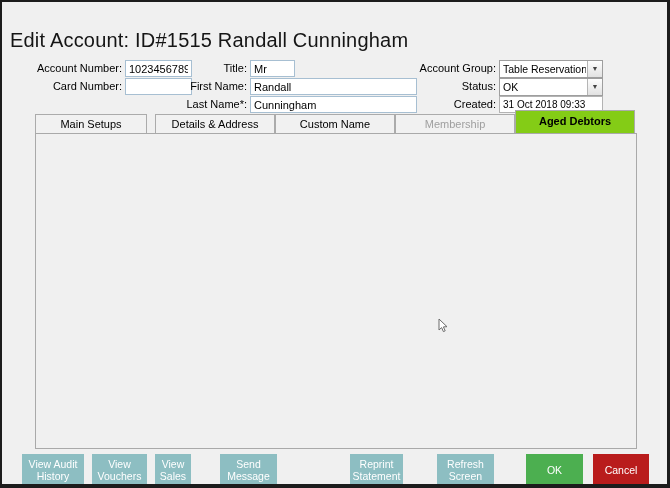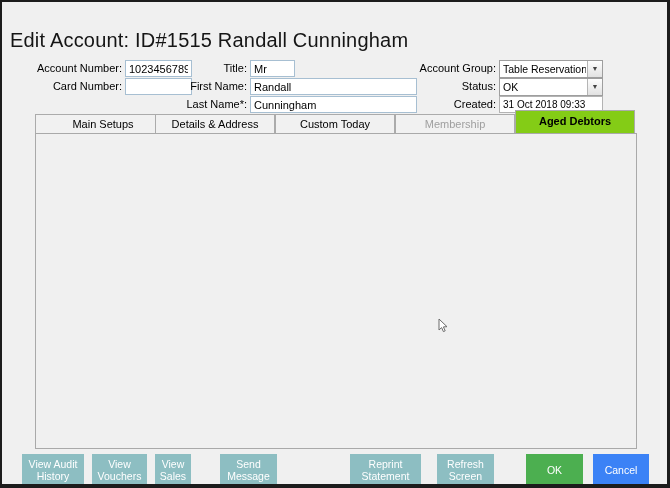--- a/index.html
+++ b/index.html
@@ -58,21 +58,21 @@
   .c4{width:65px;flex:none;} .c5{width:63px;flex:none;} .c6{width:82px;flex:none;border-right:none;}
   .rc1{width:60px;flex:none;text-align:right;} .rc2{width:195px;flex:none;text-align:center;}
   .rc3{width:65px;flex:none;text-align:right;} .rc4{width:65px;flex:none;text-align:right;}
   .rc5{width:63px;flex:none;text-align:right;} .rc6{width:82px;flex:none;text-align:left;border-right:none;}
   
   .ftext{position:absolute;font-size:11px;}
   
   .btn{position:absolute;background:#8dbec2;color:#fff;border:none;font-family:"Liberation Sans",sans-serif;
        font-size:10.5px;line-height:12px;text-align:center;display:flex;align-items:center;justify-content:center;padding:2px;cursor:default;}
   .btn.green{background:#4caf50;}
-  .btn.red{background:#3b82f6;}
+  .btn.red{background:#b91c1c;}
   
   .cursor{position:absolute;left:436px;top:316px;width:11px;height:15px;z-index:9;}
 </style>
 </head>
 <body>
 
 <div class="window">
 
 
   <div class="heading">Edit Account: ID#1515 Randall Cunningham</div>
@@ -95,23 +95,23 @@
   <div class="ddl" style="left:497px;top:76px;width:104px;">
     <span class="dtx">OK</span>
     <span class="dbtn">▼</span>
   </div>
 
   <div class="lbl" style="left:145px;top:94px;">Last Name*:</div>
   <input class="inp" style="left: 248px; top: 94px; width: 167px;" value="Cunningham">
   <div class="lbl" style="left:394px;top:94px;">Created:</div>
   <div class="inp ro" style="left:497px;top:94px;width:104px;font-size:10px;line-height:15px;">31 Oct 2018 09:33 AM</div>
 
-  <div class="tab" style="left:33px;width:136px;">Main Setups</div>
+  <div class="tab" style="left:33px;width:112px;">Main Setups</div>
   <div class="tab" style="left:153px;width:120px;">Details &amp; Address</div>
-  <div class="tab" style="left:273px;width:120px;">Custom Today</div>
+  <div class="tab" style="left:273px;width:120px;">Custom Name</div>
   <div class="tab disabled" style="left:393px;width:120px;">Membership</div>
   <div class="tab active" style="left:513px;width:120px;">Aged Debtors</div>
 
   <div class="tabpanel"></div>
 
   <div class="groupbox">
     <span class="gb-legend">Aged Debtor Overview</span>
   </div>
 
   <div class="aglbl" style="left:40px;top:152px;width:60px;">Current:</div>
@@ -188,21 +188,21 @@
   <input class="inp" style="left: 339px; top: 410px; width: 66px;" value="">
 
   <button class="btn" style="left:422px;top:407px;width:57px;height:29px;font-size:10px;">Reallocate Payment</button>
   <button class="btn" style="left:485px;top:407px;width:57px;height:29px;font-size:10px;">Account Payment</button>
   <button class="btn" style="left:549px;top:407px;width:58px;height:29px;font-size:10px;">Print Packing Slip</button>
 
   <button class="btn" style="left:20px;top:452px;width:62px;height:31px;">View Audit History</button>
   <button class="btn" style="left:90px;top:452px;width:55px;height:31px;">View Vouchers</button>
   <button class="btn" style="left:153px;top:452px;width:36px;height:31px;">View Sales</button>
   <button class="btn" style="left:218px;top:452px;width:57px;height:31px;">Send Message</button>
-  <button class="btn" style="left:348px;top:452px;width:71px;height:31px;">Reprint Statement</button>
+  <button class="btn" style="left:348px;top:452px;width:53px;height:31px;">Reprint Statement</button>
   <button class="btn" style="left:435px;top:452px;width:57px;height:31px;">Refresh Screen</button>
   <button class="btn green" style="left:524px;top:452px;width:57px;height:31px;">OK</button>
   <button class="btn red" style="left:591px;top:452px;width:56px;height:31px;">Cancel</button>
 
   <svg class="cursor" viewBox="0 0 11 15">
     <path d="M1 1 L1 12 L3.6 9.6 L5.4 13.6 L7.2 12.8 L5.4 8.9 L9 8.7 Z" fill="#ffffff" stroke="#6b6b6b" stroke-width="1"></path>
   </svg>
 
 </div>
 

